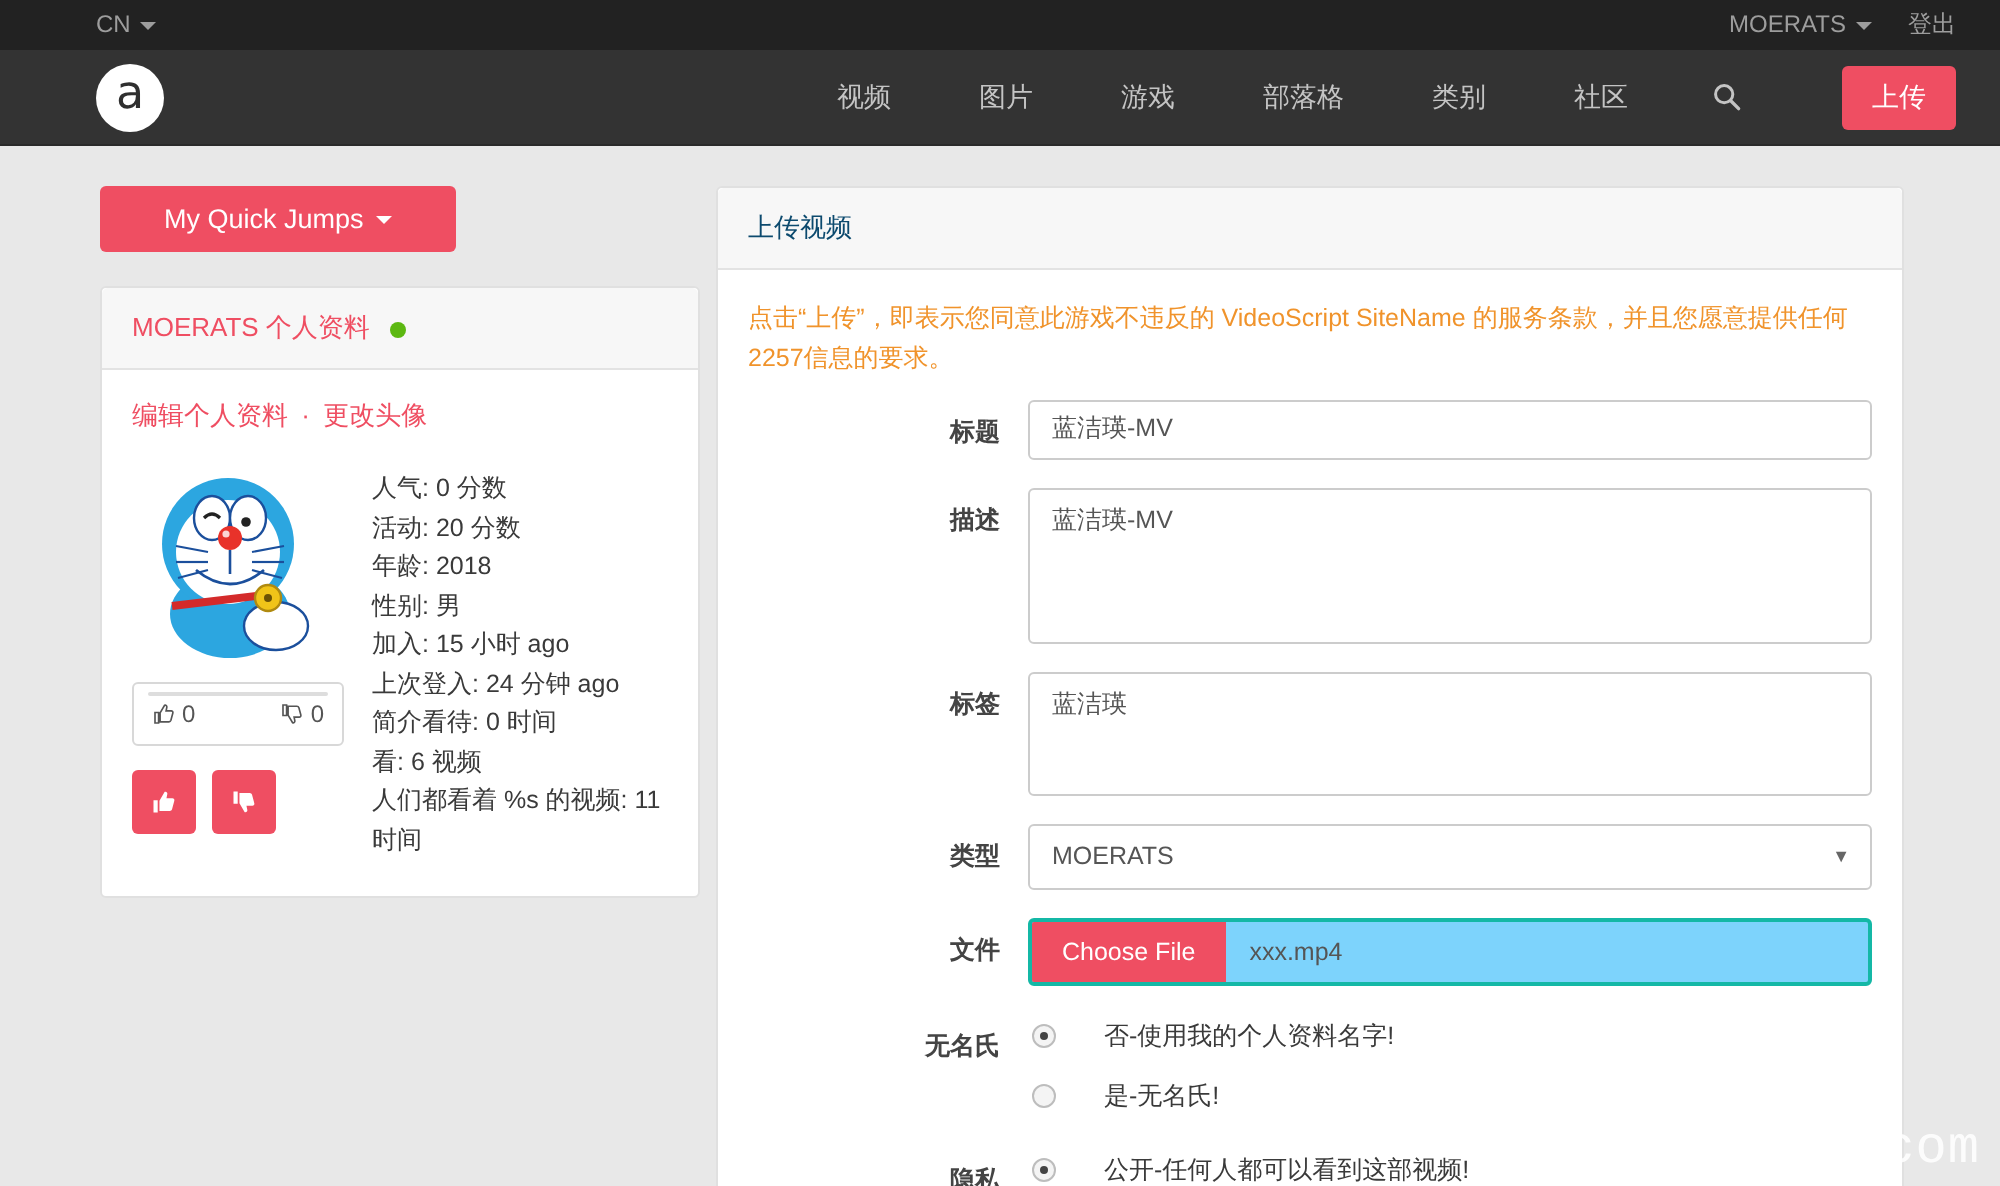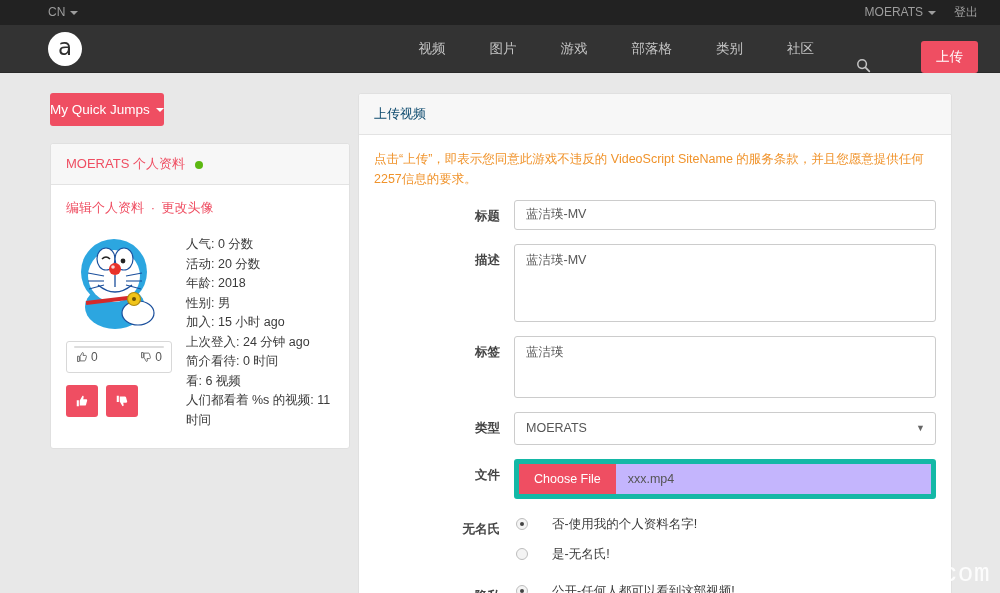--- a/index.html
+++ b/index.html
@@ -57,21 +57,21 @@
     color: #2f2f2f;
     font-size: 23px;
     font-weight: 400;
     line-height: 1;
     font-family: "DejaVu Sans", sans-serif;
     padding-bottom: 3px;
   }
   .nav-links {
     margin-left: auto;
     display: flex;
-    align-items: flex-end;
+    align-items: center;
     gap: 12px;
   }
   .nav-links a {
     color: #c4c4c4;
     text-decoration: none;
     font-size: 13.5px;
     padding: 0 16px;
     line-height: 48px;
     display: inline-block;
   }
@@ -105,21 +105,21 @@
     width: 594px;
   }
 
   
   .btn-quickjumps {
     background: #ef4e62;
     color: #fff;
     border: none;
     border-radius: 3px;
     font-size: 13.5px;
-    padding: 9px 0;
+    padding: 9px 32px;
     cursor: pointer;
     display: inline-flex;
     align-items: center;
     gap: 6px;
     font-family: inherit;
   }
 
   
   .panel {
     background: #ffffff;
@@ -240,24 +240,24 @@
   .select-arrow {
     position: absolute;
     right: 11px; top: 50%;
     transform: translateY(-50%);
     pointer-events: none;
     font-size: 9px;
     color: #666;
   }
   .file-row {
     display: flex;
-    border: 5px solid #14b8a6;
+    border: 2px solid #14b8a6;
     border-radius: 3px;
     overflow: hidden;
-    background:#c4b5fd;
+    background:#7dd3fc;
   }
   .file-btn {
     background: #ef4e62;
     color: #fff;
     border: none;
     padding: 8px 15px;
     font-size: 12.5px;
     font-family: inherit;
     cursor: pointer;
     white-space: nowrap;

